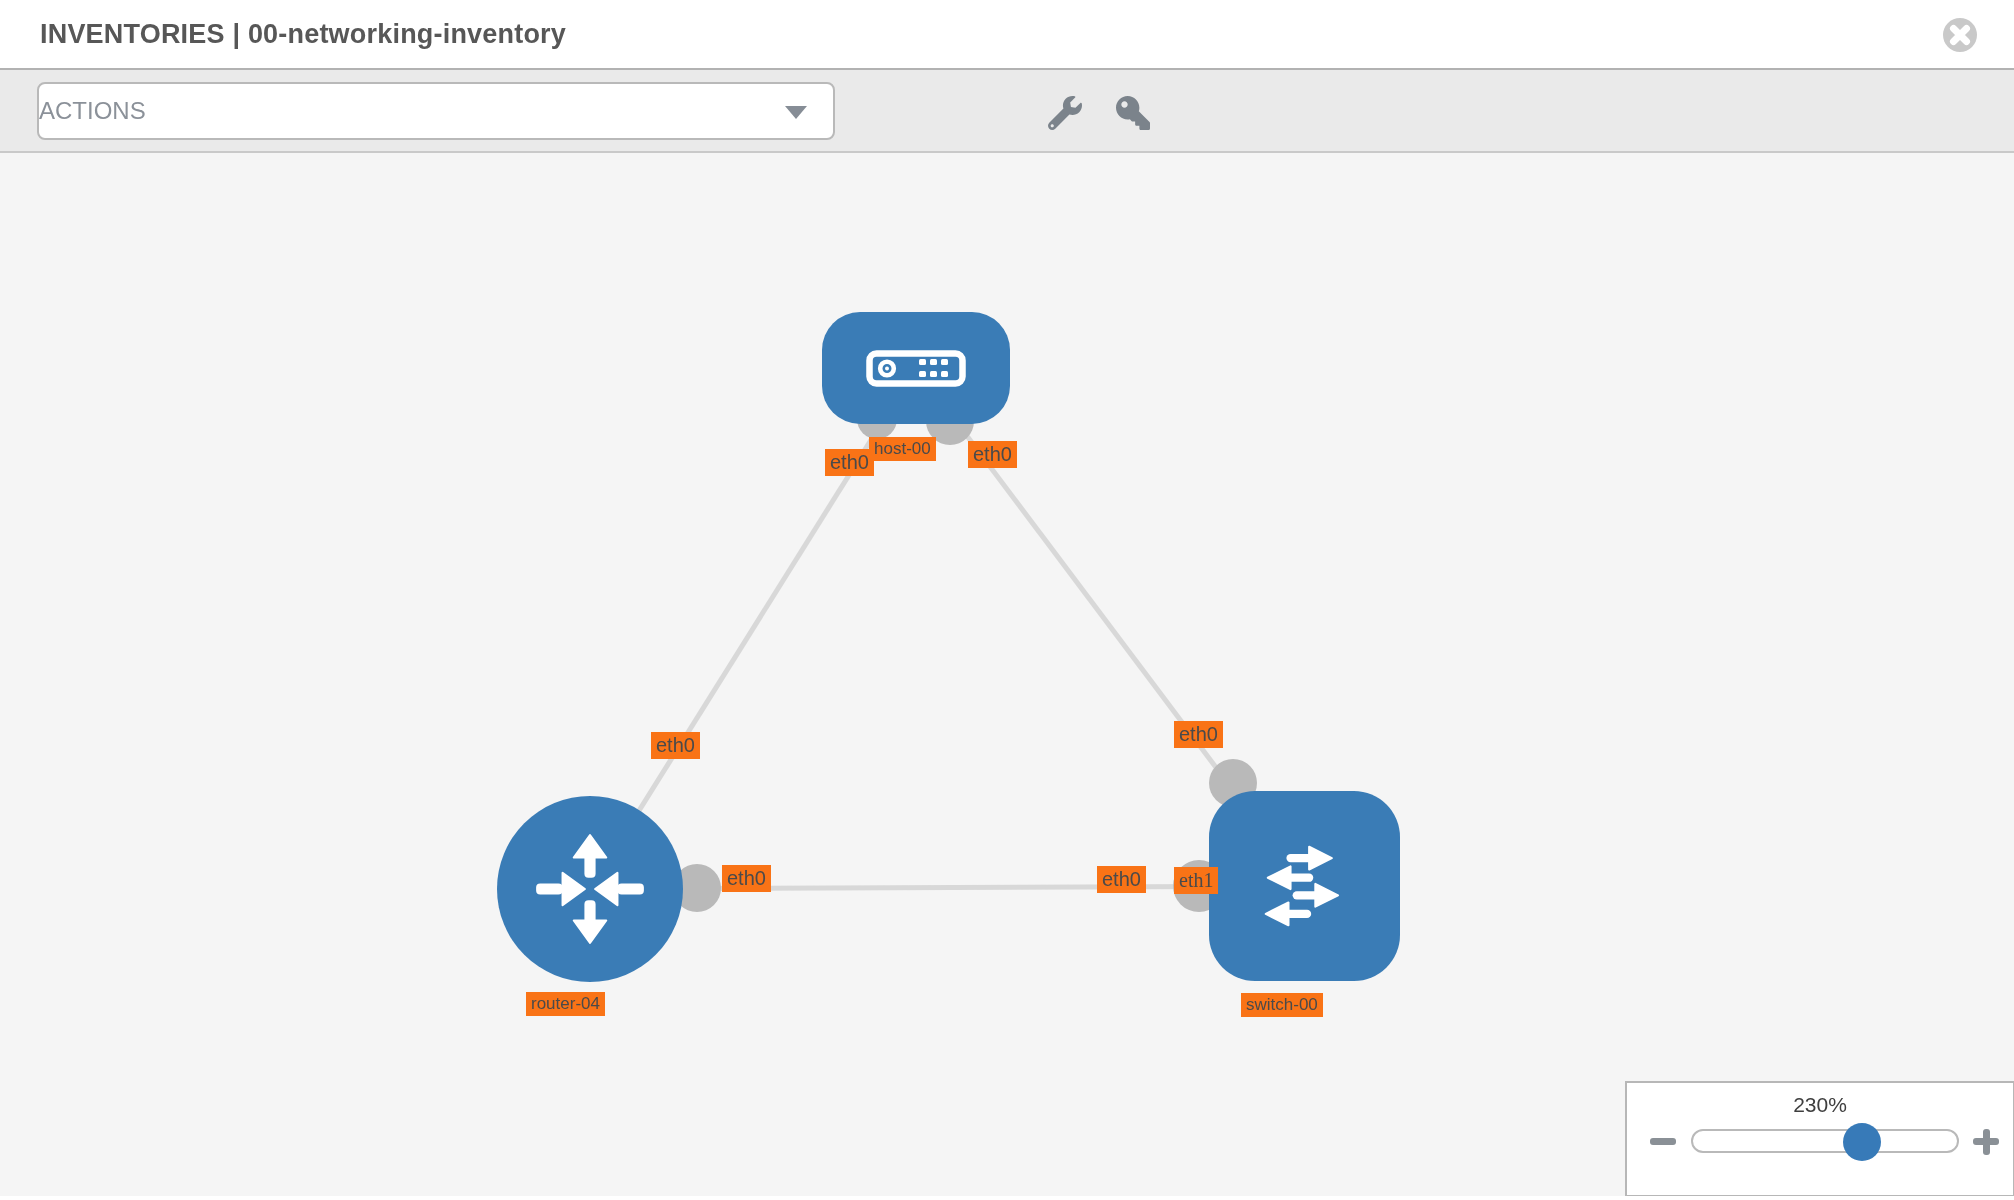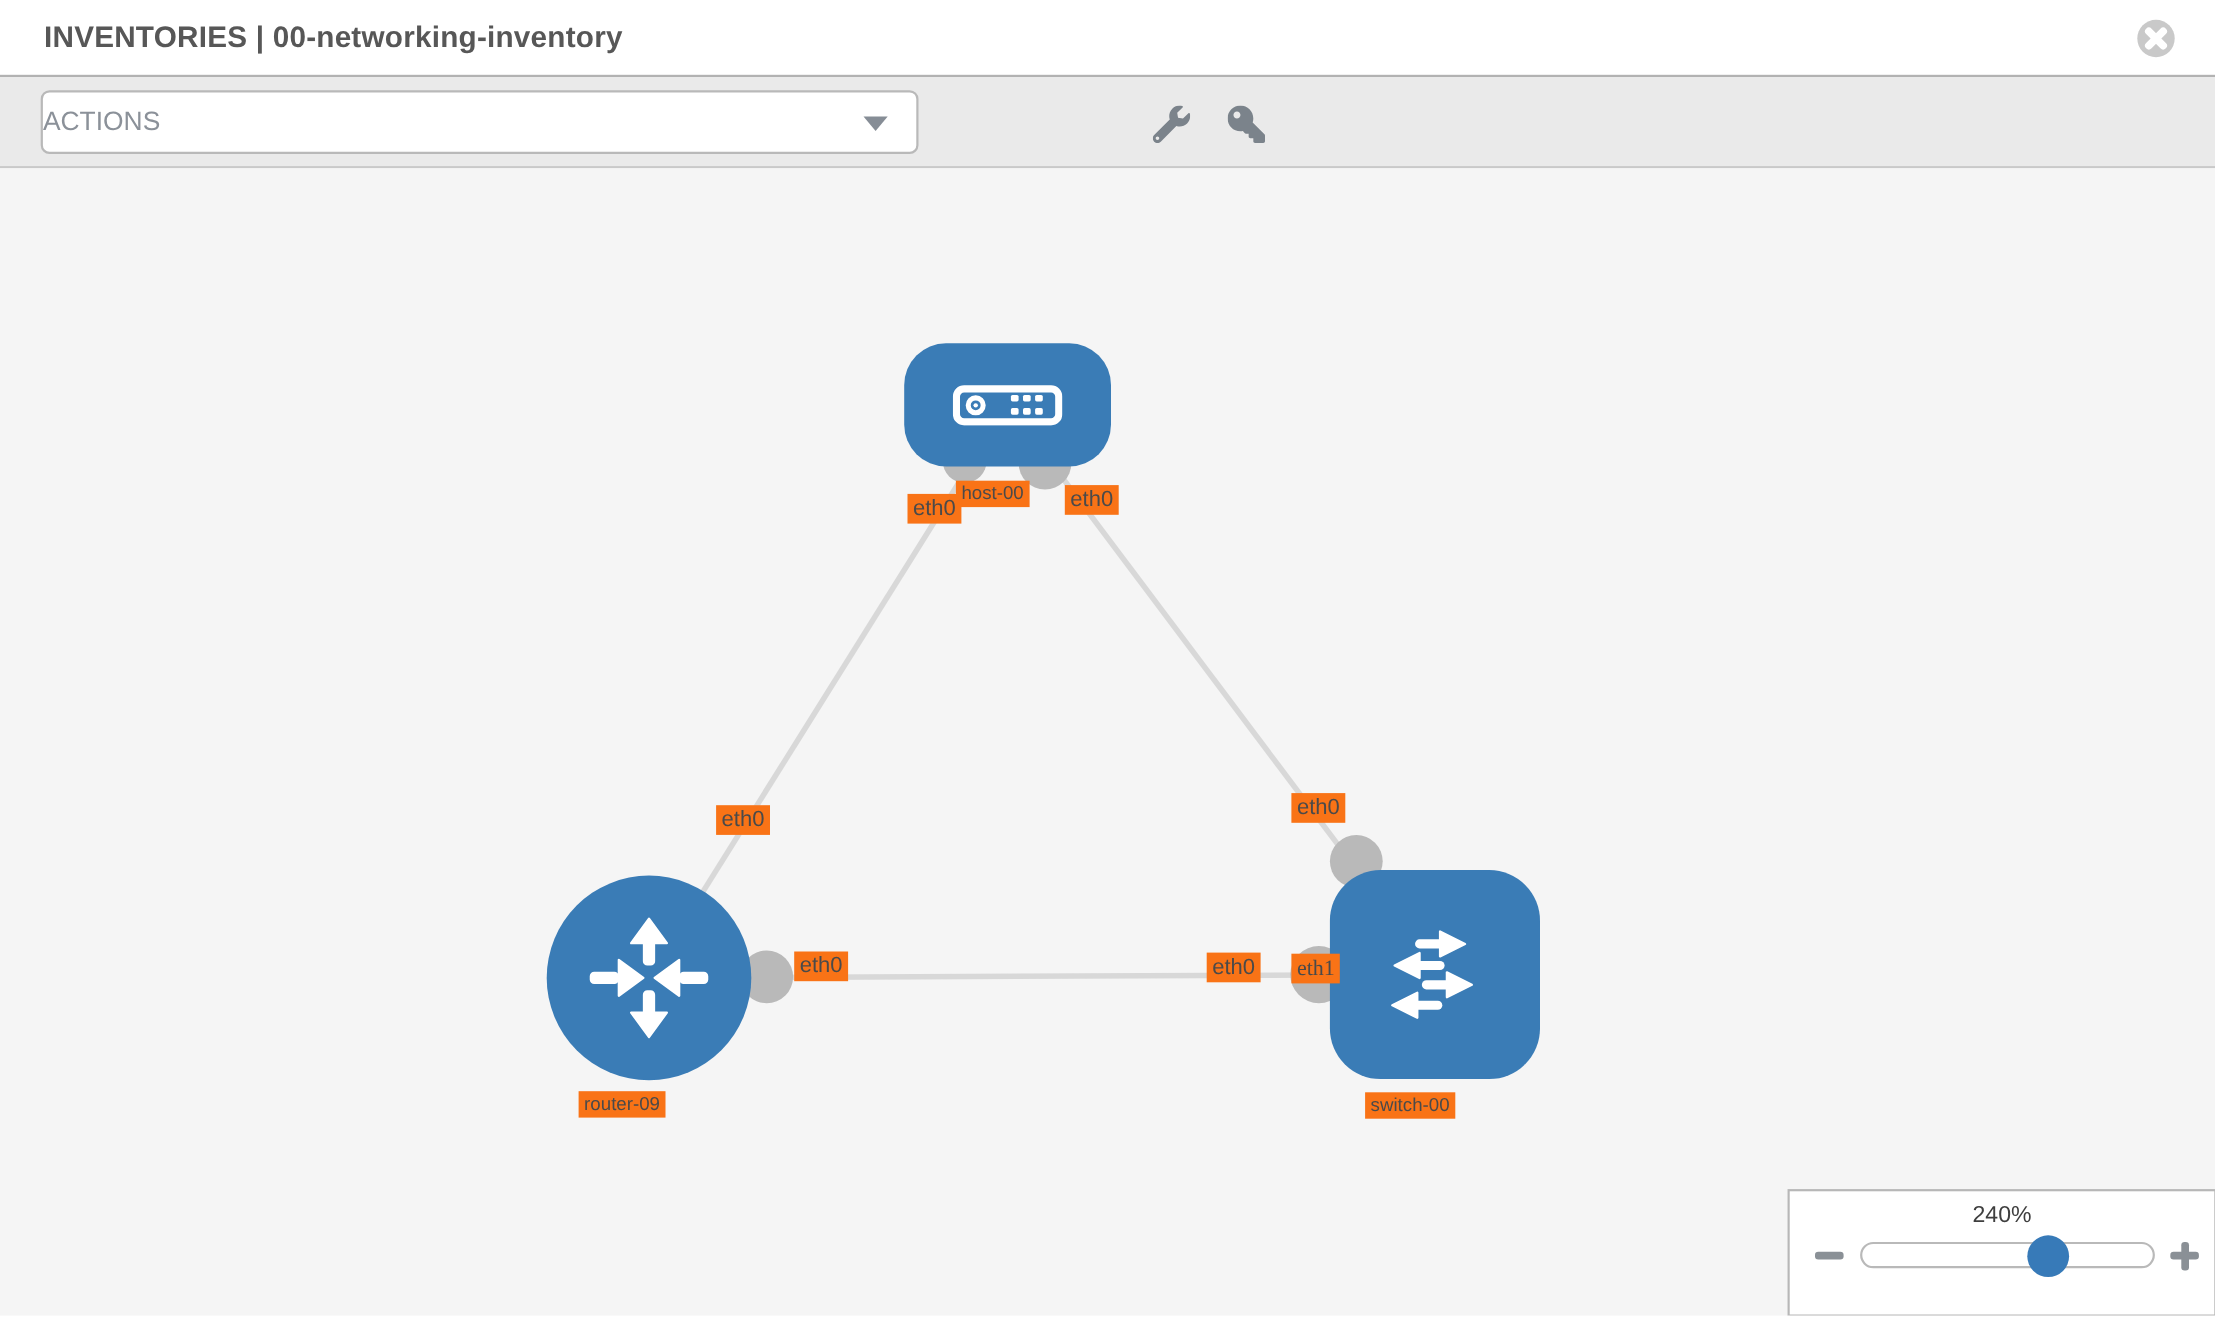--- a/index.html
+++ b/index.html
@@ -162,33 +162,33 @@
         <g fill="#ffffff" stroke="#ffffff" stroke-width="2" stroke-linejoin="round">
           <polygon points="86,33 64,22 64,44"></polygon>
           <polygon points="24,52 46,41 46,63"></polygon>
           <polygon points="92,69 70,58 70,80"></polygon>
           <polygon points="22,87 44,76 44,98"></polygon>
         </g>
       </svg>
     </div>
 
     <div class="chip chip-node lbl-host">host-00</div>
-    <div class="chip chip-node lbl-router">router-09</div>
+    <div class="chip chip-node lbl-router">router-04</div>
     <div class="chip chip-node lbl-switch">switch-00</div>
 
     <div class="chip chip-if if-hr-h">eth0</div>
     <div class="chip chip-if if-hs-h">eth0</div>
     <div class="chip chip-if if-hr-r">eth0</div>
     <div class="chip chip-if if-hs-s">eth0</div>
     <div class="chip chip-if if-rs-r">eth0</div>
     <div class="chip chip-if if-rs-s-under">eth0</div>
     <div class="chip chip-if if-rs-s-over">eth1</div>
 
     <div class="zoom-panel">
-      <div class="zoom-level">240%</div>
+      <div class="zoom-level">230%</div>
       <div class="zbtn zbtn-minus">
         <span class="bar-h"></span>
       </div>
       <div class="zoom-track">
         <div class="zoom-handle" id="zoom-handle" style="left: calc(64% - 19px);"></div>
       </div>
       <div class="zbtn zbtn-plus">
         <span class="bar-h"></span>
         <span class="bar-v"></span>
       </div>

